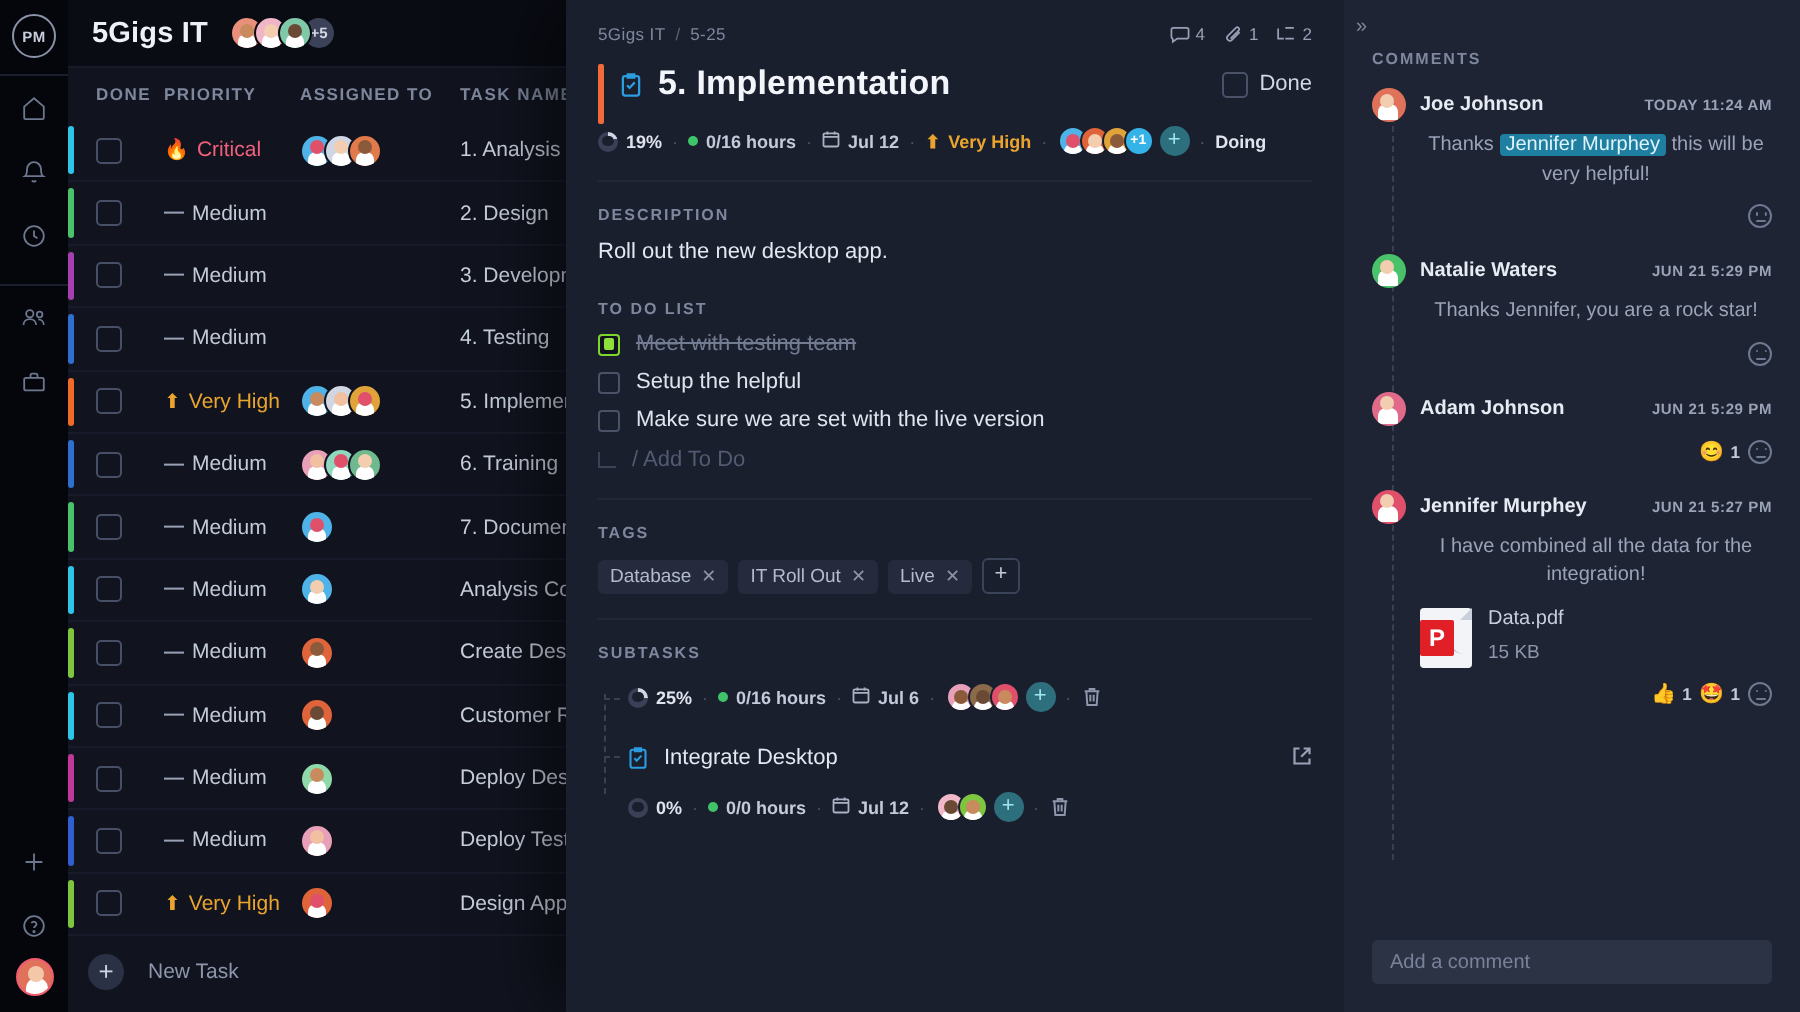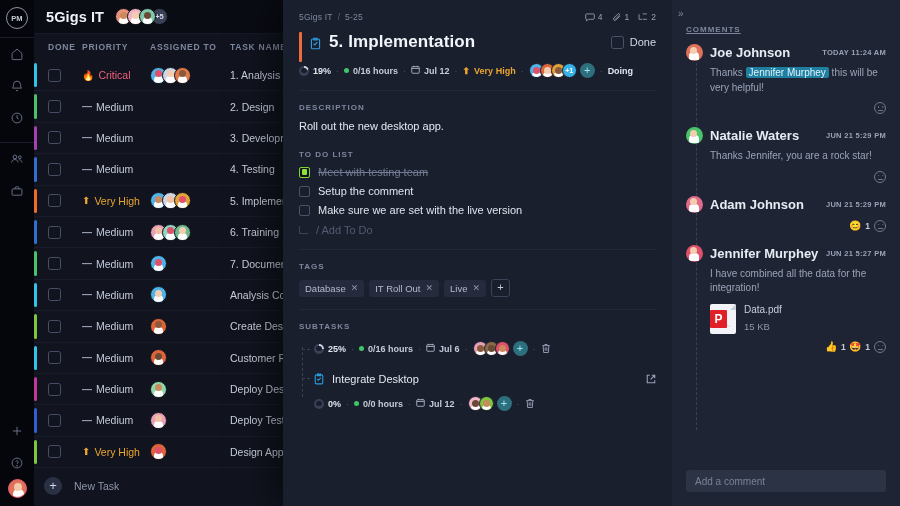--- a/index.html
+++ b/index.html
@@ -185,29 +185,29 @@
   .ext svg { width: 10px; height: 10px; stroke: currentColor; fill: none; stroke-width: 1.3; }
   .sub-meta { display: flex; align-items: center; gap: 5px; margin-top: 8px; padding-left: 1px; }
   .trash svg { width: 10px; height: 11px; stroke: #8d96ab; fill: none; stroke-width: 1.2; display:block; }
 
   
   .comments {
     position: absolute; left: 672px; top: 0; width: 228px; height: 506px;
     background: #1e2433; z-index: 9; display: flex; flex-direction: column;
   }
   .cmt-collapse { color: #7e879d; font-size: 10px; padding: 8px 0 0 6px; letter-spacing: -1px; }
-  .cmt-lbl { color: #7e879d; font-size: 8px; font-weight: 700; letter-spacing: 1px; padding: 6px 0 0 14px; text-decoration: underline; }
+  .cmt-lbl { color: #7e879d; font-size: 8px; font-weight: 700; letter-spacing: 1px; padding: 6px 0 0 14px; }
   .cmt-list { flex: 1; padding: 10px 14px 0 14px; position: relative; overflow: hidden; }
   .cmt-list::before { content:""; position:absolute; left:24px; top:24px; bottom:40px; border-left:1px dashed #394054; }
   .cmt { position: relative; margin-bottom: 13px; }
   .cmt-hd { display: flex; align-items: center; gap: 7px; }
   .cmt-av { width: 17px; height: 17px; border-radius: 50%; position: relative; overflow: hidden; z-index: 2; flex: none; }
-  .cmt-nm { color: #e7ecf4; font-size: 13px; font-weight: 600; }
+  .cmt-nm { color: #e7ecf4; font-size: 10px; font-weight: 600; }
   .cmt-tm { margin-left: auto; color: #99a2b6; font-size: 7.5px; font-weight: 700; letter-spacing: .3px; }
-  .cmt-bd { color: #9aa3b8; font-size: 10px; line-height: 1.45; margin-top: 5px; padding-left: 24px; }
+  .cmt-bd { color: #9aa3b8; font-size: 10px; line-height: 1.45; margin-top: 5px; padding-left: 24px; text-align: center; }
   .mention { background: #1f7fa0; color: #dff3fb; border-radius: 2px; padding: 0 3px; }
   .react { display: flex; align-items: center; justify-content: flex-end; gap: 4px; margin-top: 7px; }
   .react .r { display: flex; align-items: center; gap: 3px; font-size: 10px; color: #c3cad9; }
   .react .r .n { font-size: 8.5px; font-weight: 700; }
   .smiley { width: 12px; height: 12px; border-radius: 50%; border: 1px solid #6e7890; position: relative; }
   .smiley::before { content:""; position:absolute; left:2.5px; top:3.3px; width:1.4px; height:1.4px; border-radius:50%; background:#6e7890; box-shadow: 4.4px 0 0 #6e7890; }
   .smiley::after { content:""; position:absolute; left:3px; top:7px; width:5px; height:1px; background:#6e7890; border-radius:1px; }
   .file { display: flex; gap: 8px; margin-top: 8px; padding-left: 24px; align-items: flex-start; }
   .file-ic { width: 26px; height: 30px; background: #f2f4f8; border-radius: 2px; position: relative; flex: none; }
   .file-ic .red { position: absolute; left: 0; top: 6px; width: 17px; height: 18px; background: #e01f26; border-radius: 1px;
@@ -690,21 +690,21 @@
       <div class="desc">Roll out the new desktop app.</div>
 
       <div class="sec-lbl" style="margin-top:18px">TO DO LIST</div>
       <div id="todos">
           <div class="todo done">
             <div class="tchk on"></div>
             <span>Meet with testing team</span>
           </div>
           <div class="todo">
             <div class="tchk"></div>
-            <span>Setup the comment</span>
+            <span>Setup the helpful</span>
           </div>
           <div class="todo">
             <div class="tchk"></div>
             <span>Make sure we are set with the live version</span>
           </div>
         </div>
       <div class="addtodo">
         <div class="corner"></div>
         <span>/ Add To Do</span>
       </div>

